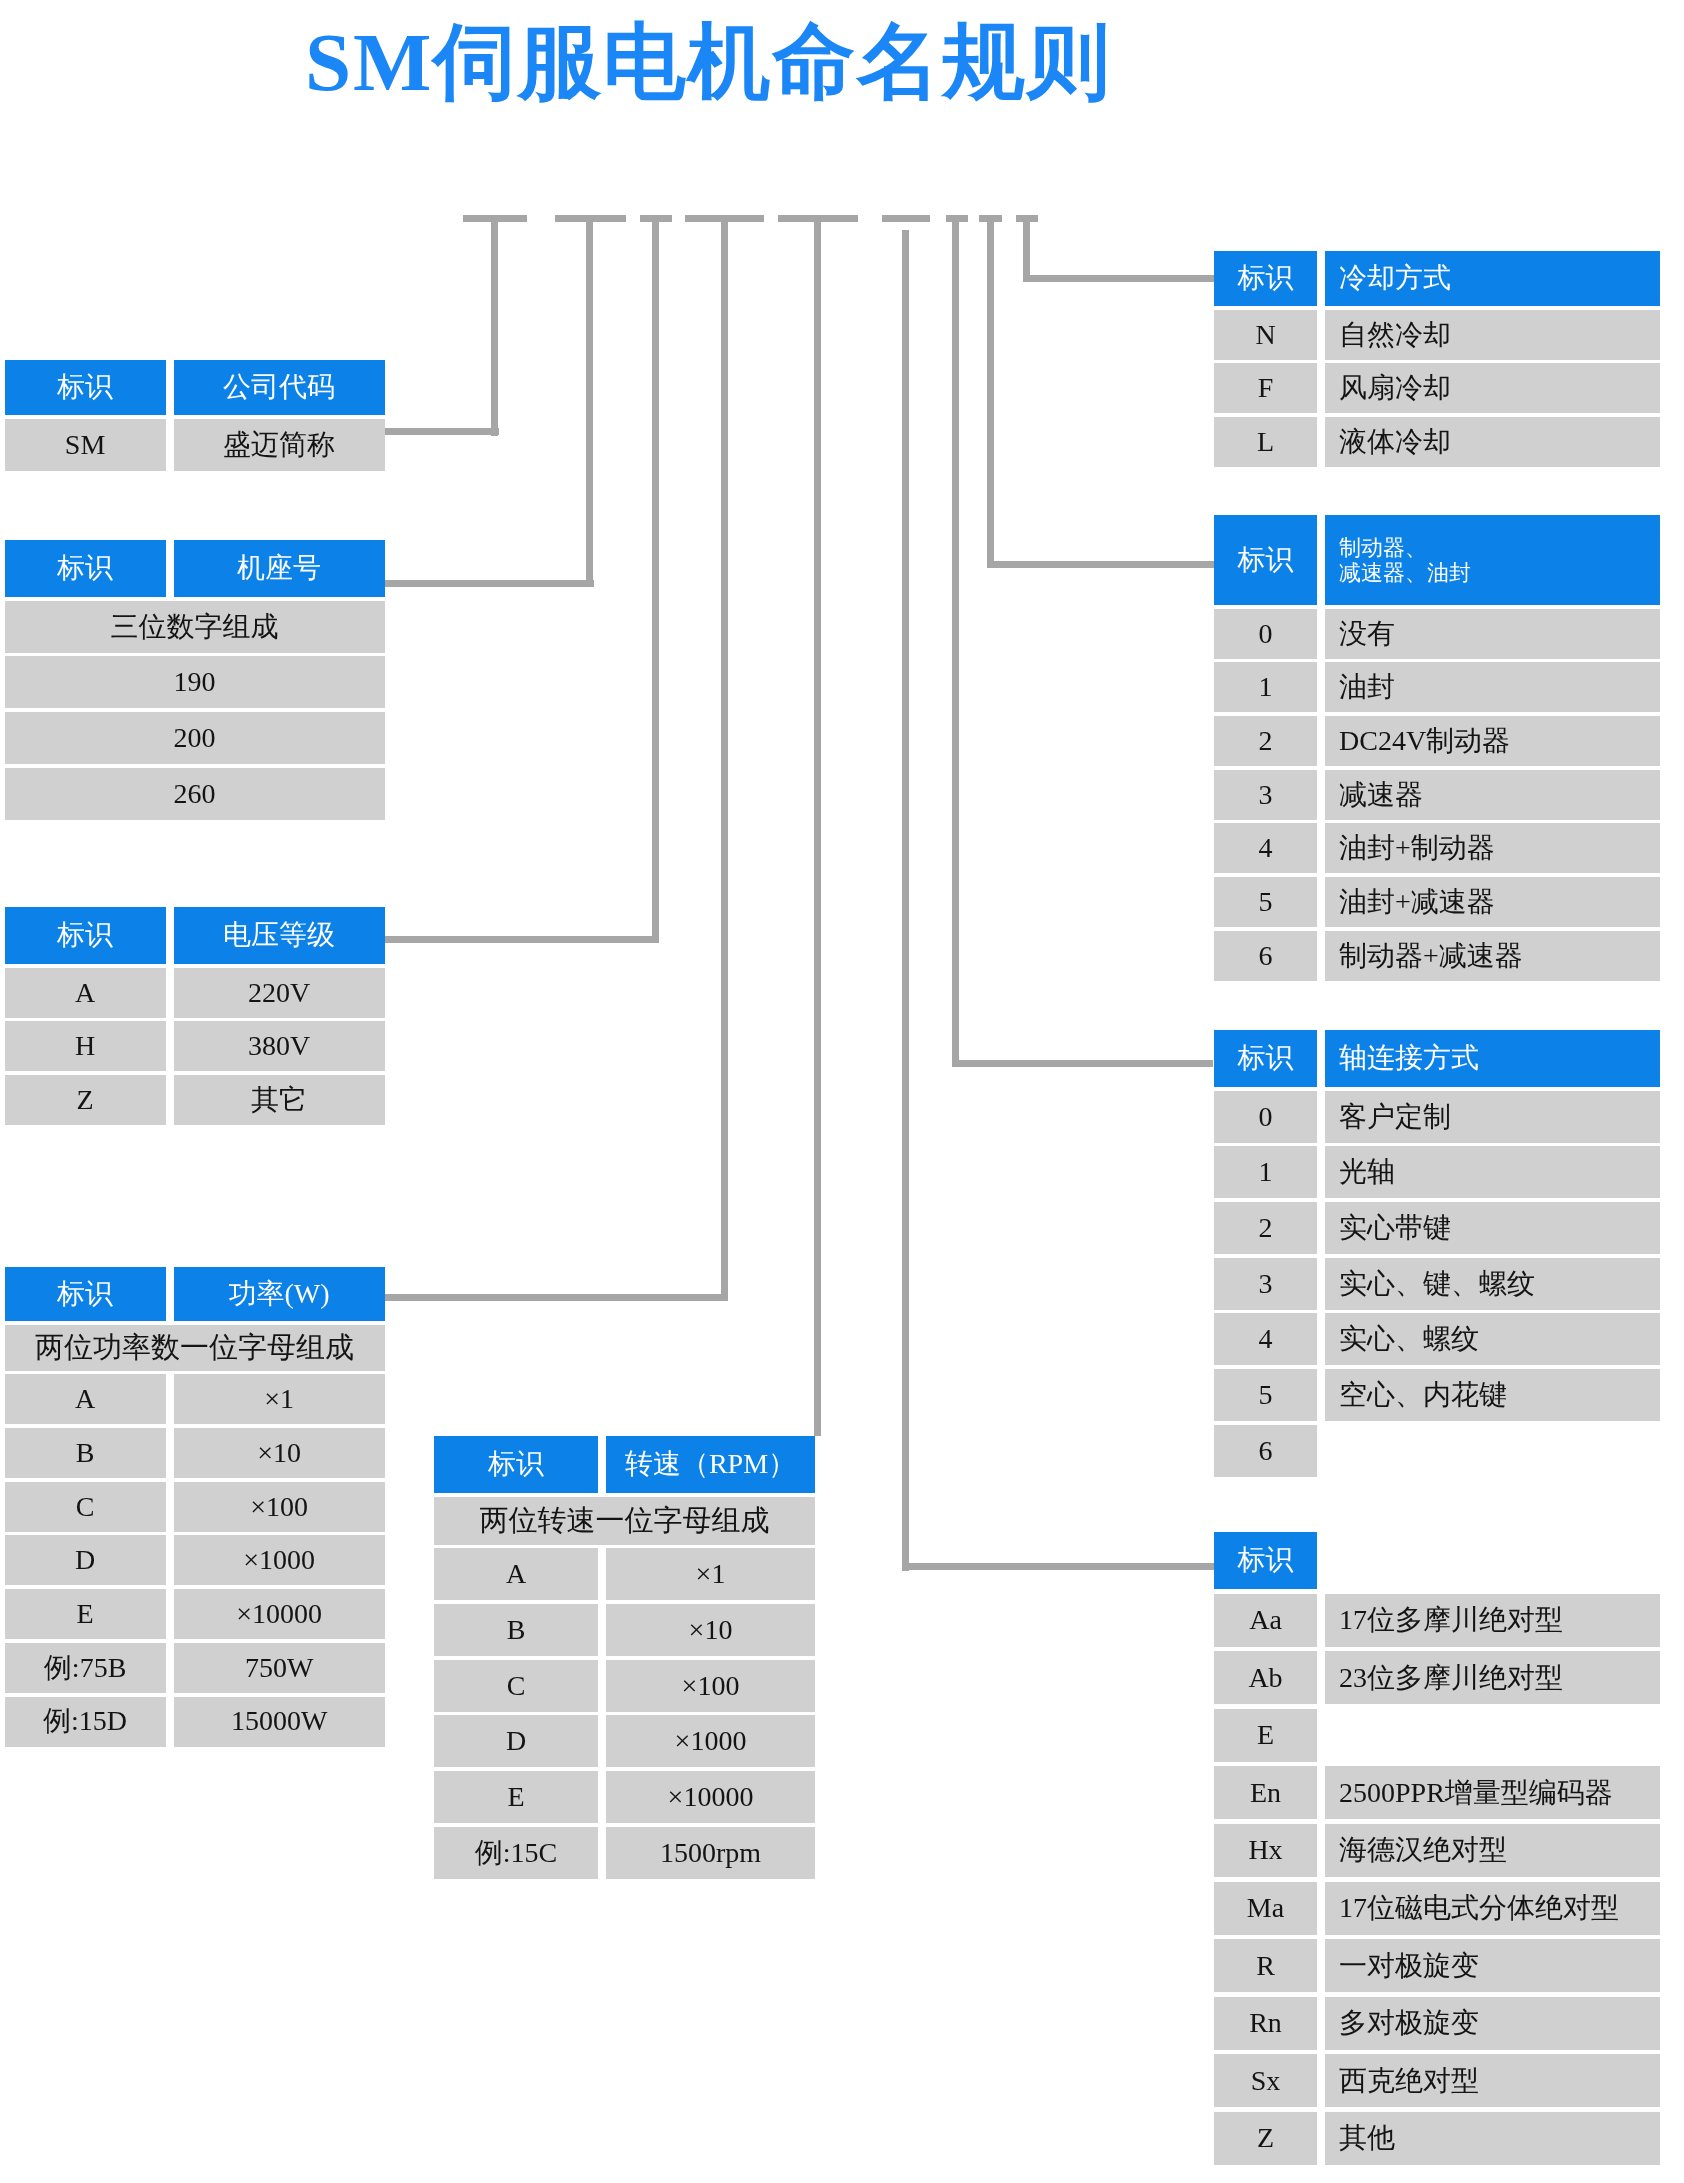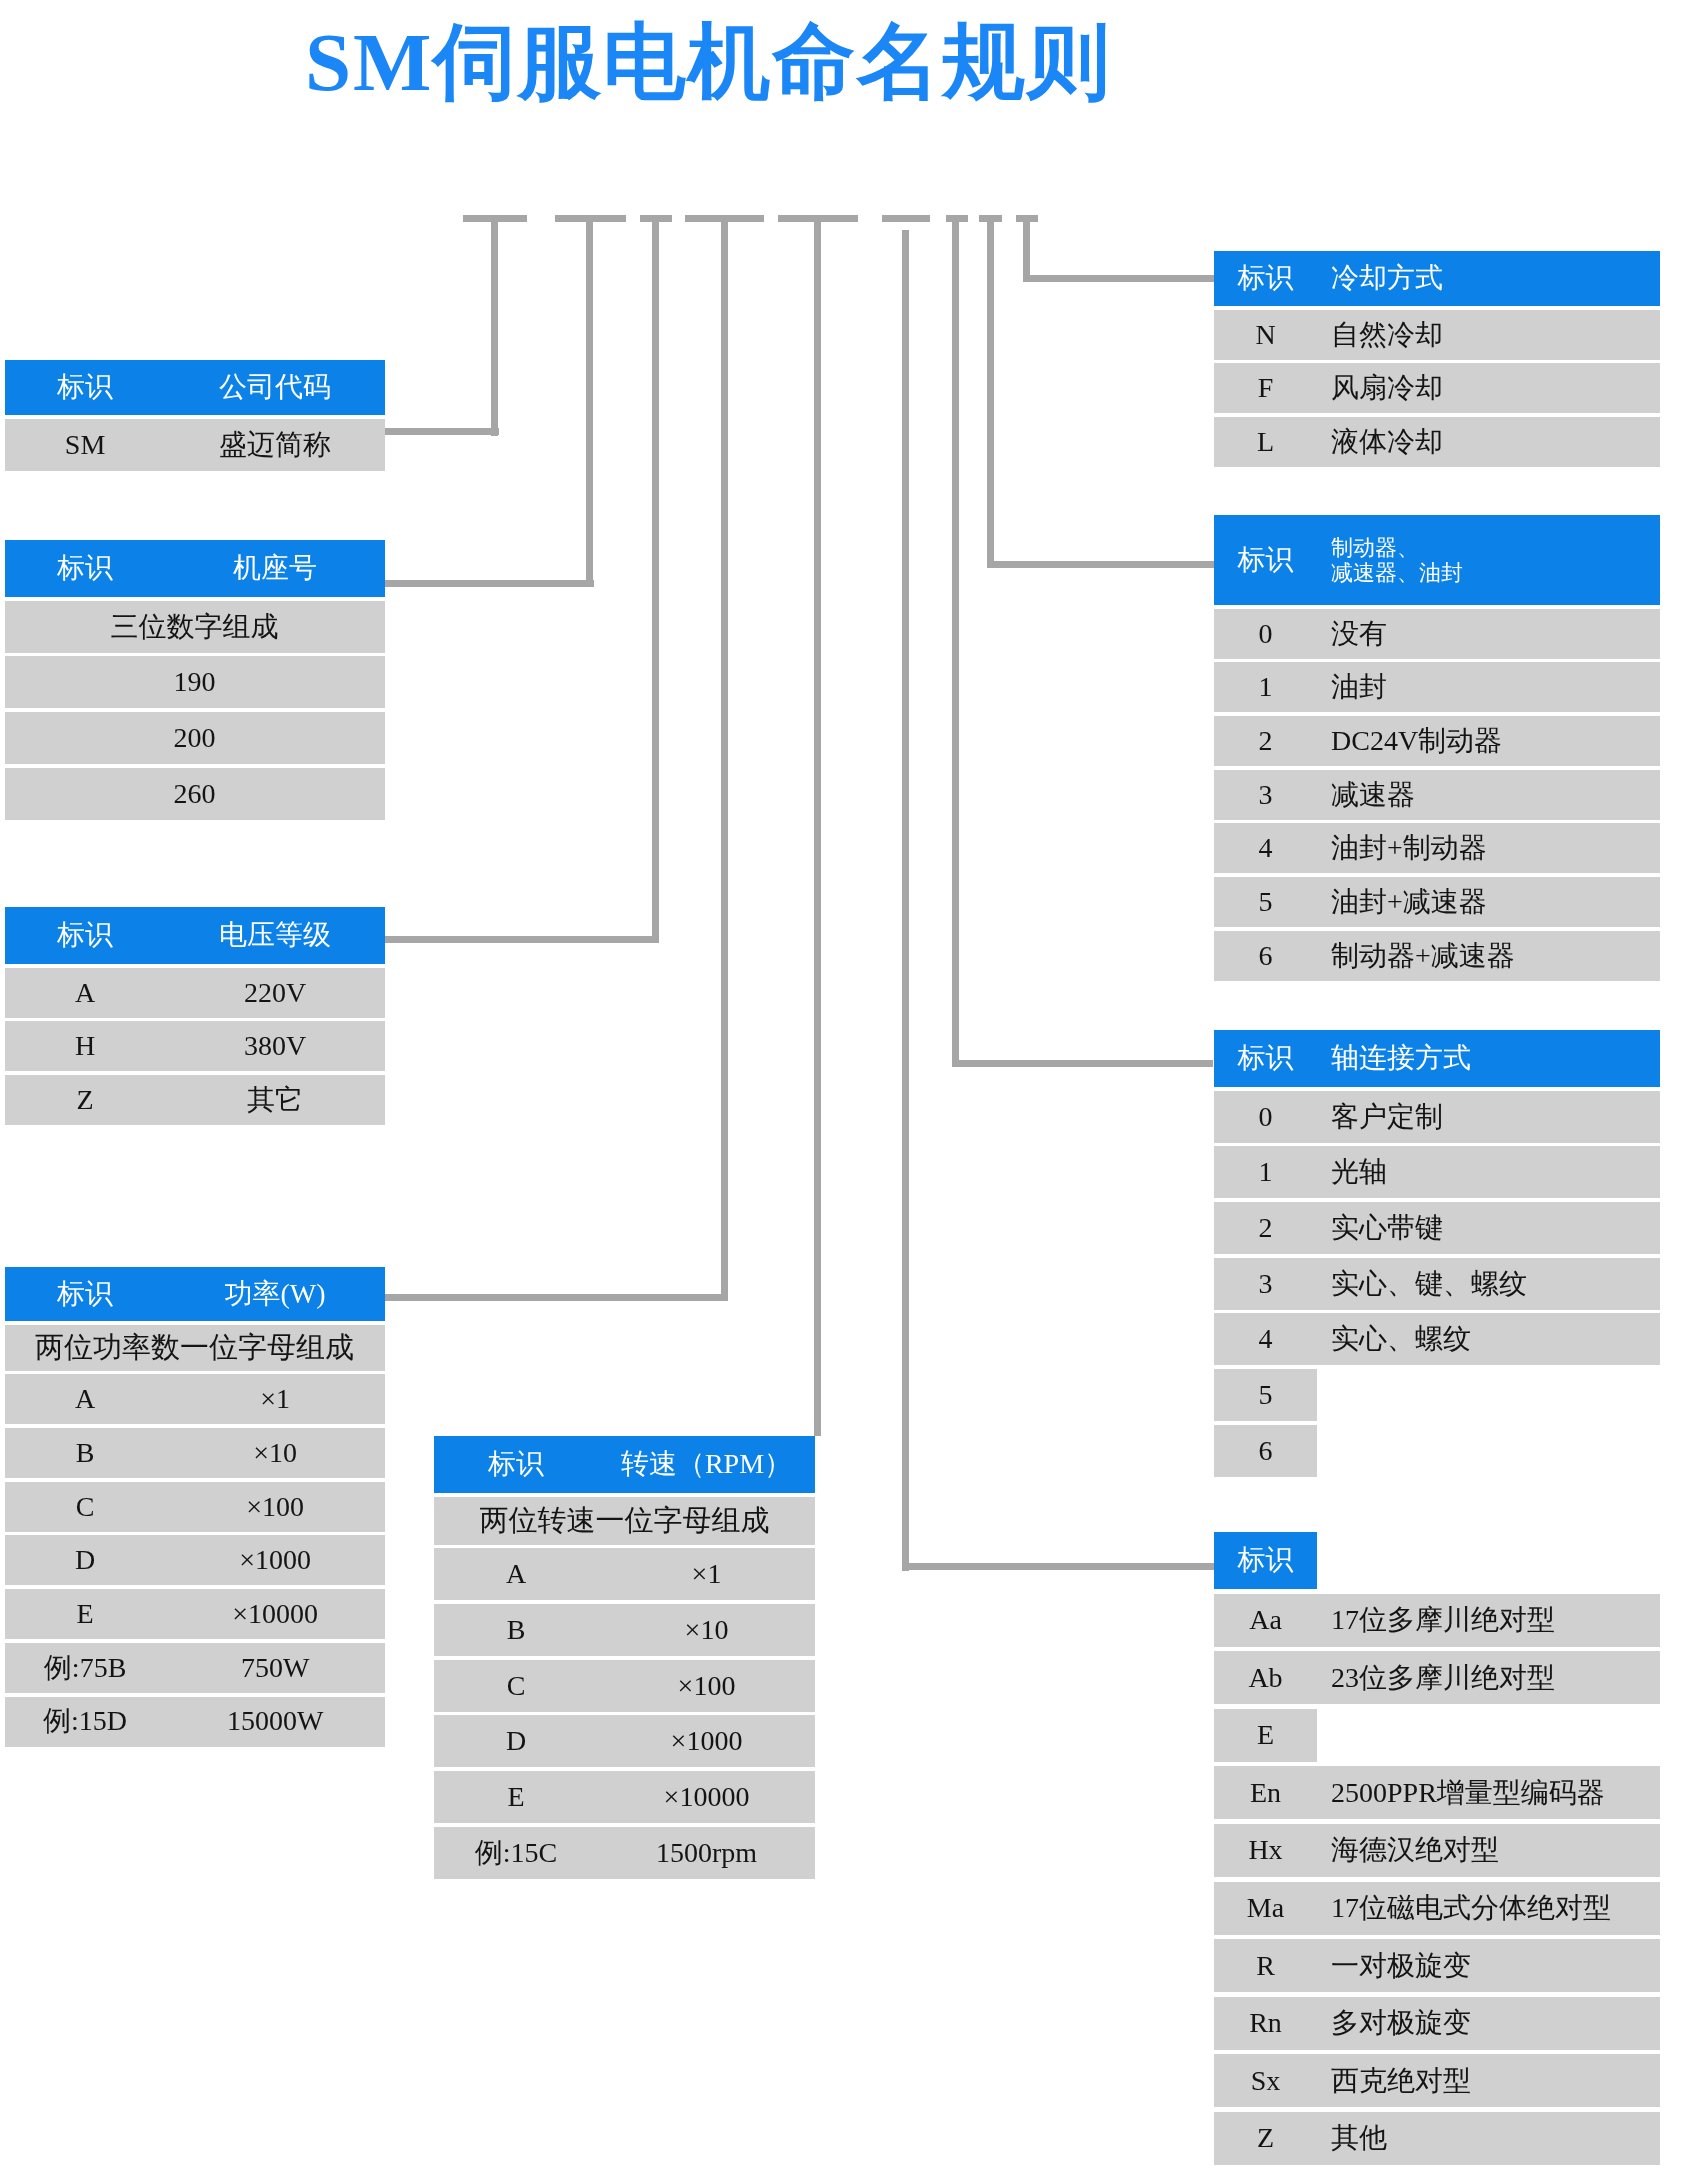--- a/index.html
+++ b/index.html
@@ -17,21 +17,21 @@
   .hline{height:7.4px;}
   .vline{width:7.4px;}
 
   
   .tbl{position:absolute;}
   .trow{display:flex;margin-top:3.7px;height:var(--rh);}
   .trow.thead{height:var(--hh);margin-top:0;}
   .trow.note{height:var(--nh);}
   .cell{background:#d0d0d0;color:#141414;display:flex;align-items:center;
         justify-content:center;font-size:28px;box-sizing:border-box;line-height:1.15;}
-  .cell.id{width:var(--c1);margin-right:0;flex:none;}
+  .cell.id{width:var(--c1);margin-right:8px;flex:none;}
   .cell.val,.cell.full{flex:1;}
   .trow.thead .cell{background:#0c82e8;color:#fff;}
   .note .cell{font-size:29px;}
   
   .vals-left .cell.val{justify-content:flex-start;padding-left:14px;}
   #t-brake .trow.thead .cell.val{white-space:pre-line;font-size:22px;}
 
   #t-company{left:4.6px;  top:360px; width:380px;--c1:161px;--hh:55px;--rh:52px;}
   #t-frame  {left:4.6px;  top:540px; width:380px;--c1:161px;--hh:57px;--rh:52px;}
   #t-voltage{left:4.6px;  top:907px; width:380px;--c1:161px;--hh:57px;--rh:50px;}
@@ -269,20 +269,21 @@
       <div class="trow">
         <div class="cell id">3</div>
         <div class="cell val">实心、键、螺纹</div>
       </div>
       <div class="trow">
         <div class="cell id">4</div>
         <div class="cell val">实心、螺纹</div>
       </div>
       <div class="trow">
         <div class="cell id">5</div>
+        <div class="cell val">空心、内花键</div>
       </div>
       <div class="trow">
         <div class="cell id">6</div>
       </div>
     </div>
   <div class="tbl vals-left" id="t-encoder">
       <div class="trow thead">
         <div class="cell id">标识</div>
       </div>
       <div class="trow">

